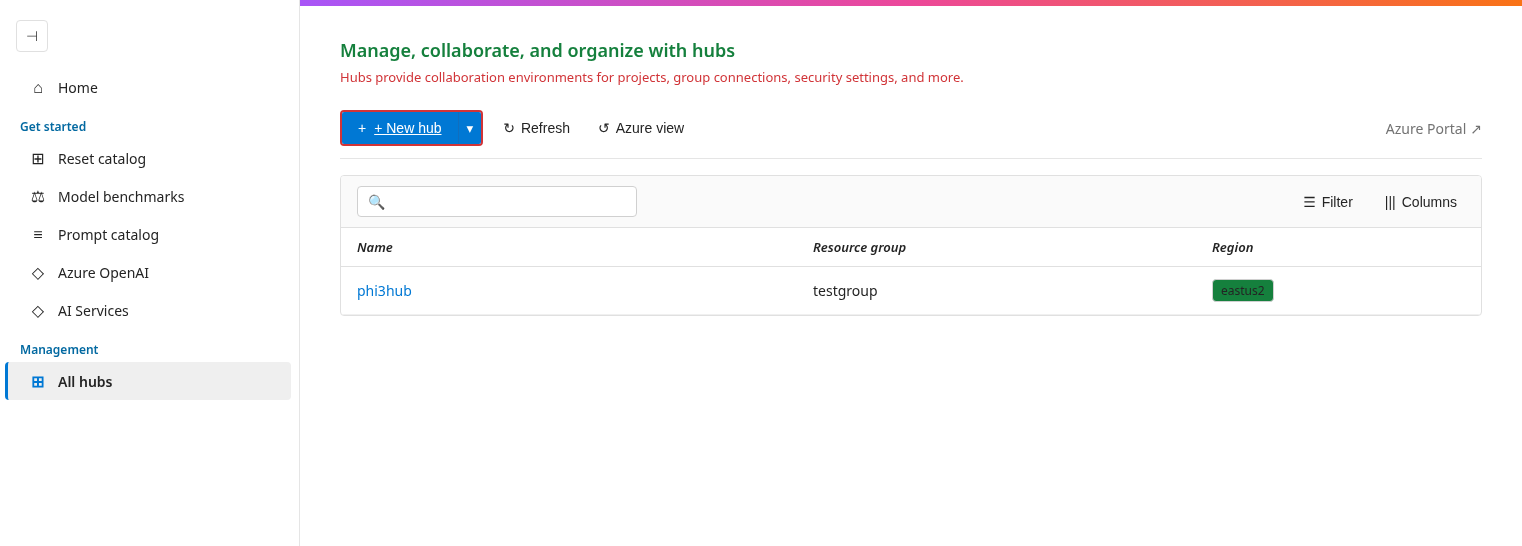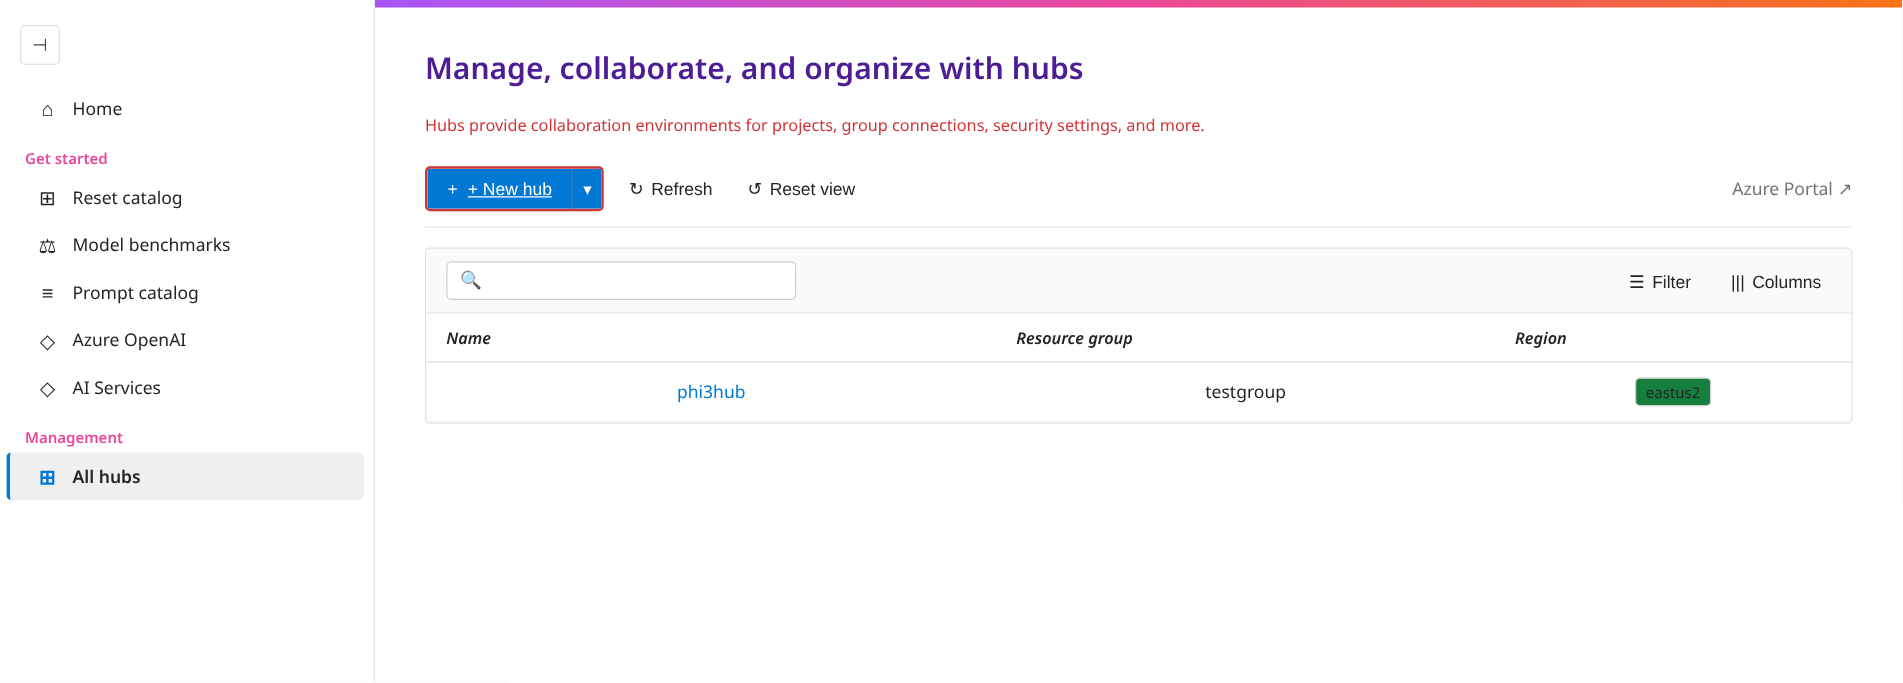--- a/index.html
+++ b/index.html
@@ -58,21 +58,21 @@
       background: #efefef;
       font-weight: 600;
       border-left: 3px solid #0078d4;
       margin-left: 5px;
       padding-left: 20px;
     }
 
     .sidebar-section-label {
       font-size: 12px;
       font-weight: 600;
-      color: #ec4899;
+      color: #0369a1;
       padding: 12px 20px 4px 20px;
       text-transform: none;
     }
 
     .icon-glyph {
       font-size: 16px;
       width: 20px;
       text-align: center;
       flex-shrink: 0;
     }
@@ -91,24 +91,24 @@
       background: linear-gradient(90deg, #a855f7, #ec4899, #f97316);
     }
 
     .content {
       flex: 1;
       padding: 32px 40px 20px 40px;
       overflow-y: auto;
     }
 
     .page-title {
-      font-size: 24px;
+      font-size: 18px;
       font-weight: 600;
-      color: #4c1d95;
-      margin-bottom: 20px;
+      color: #15803d;
+      margin-bottom: 6px;
     }
 
     .page-subtitle {
       font-size: 13px;
       color: #d13438;
       margin-bottom: 24px;
     }
 
     
     .toolbar {
@@ -257,21 +257,20 @@
       color: #242424;
       background: white;
       font-style: italic;
     }
 
     td {
       padding: 12px 16px;
       font-size: 14px;
       color: #242424;
       border-bottom: 1px solid #f0f0f0;
-      text-align: center;
     }
 
     .hub-link {
       color: #0078d4;
       text-decoration: none;
       cursor: pointer;
     }
 
     .region-badge {
       background: #15803d;
@@ -351,21 +350,21 @@
         </button>
       </div>
 
       <button class="toolbar-btn">
         <span>↻</span>
         <span>Refresh</span>
       </button>
 
       <button class="toolbar-btn">
         <span>↺</span>
-        <span>Reset view</span>
+        <span>Azure view</span>
       </button>
 
       <div class="toolbar-spacer"></div>
 
       <a class="azure-portal-link" href="#">
         <span>Azure Portal</span>
         <span>↗</span>
       </a>
     </div>
 

